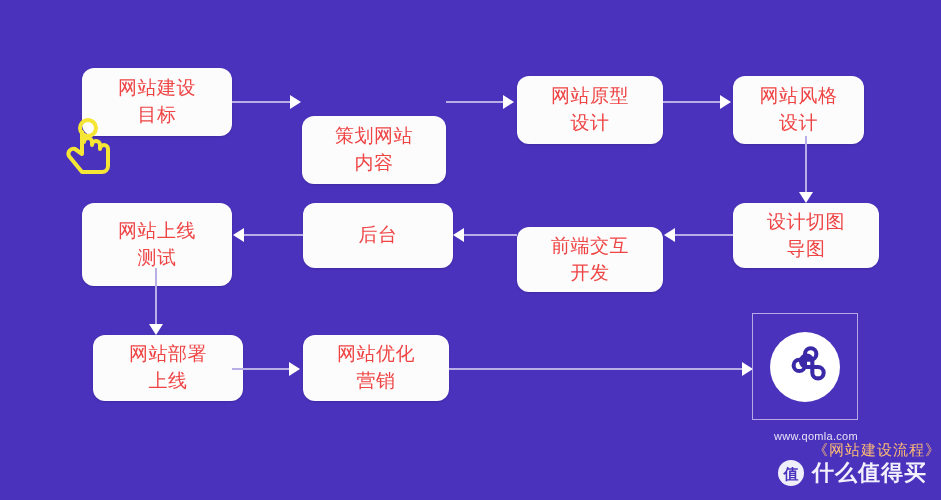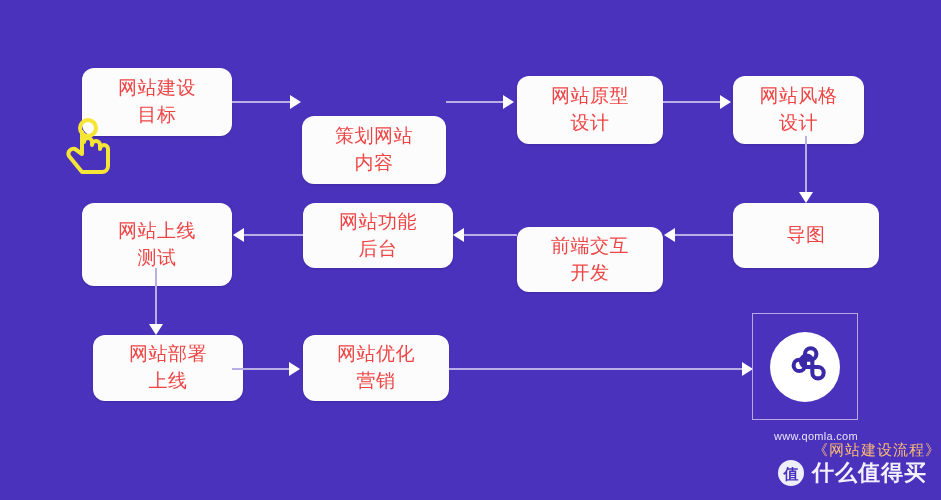--- a/index.html
+++ b/index.html
@@ -113,30 +113,30 @@
 
   <div class="edge v" style="left:805px;top:136px;height:60px;"></div>
   <div class="arrow down" style="left:799px;top:192px;"></div>
 
   <div class="node" style="left:82px;top:203px;width:150px;height:83px;">
     <span class="ln">网站上线</span>
     <span class="ln">测试</span>
   </div>
 
   <div class="node" style="left:303px;top:203px;width:150px;height:65px;">
-    <span class="ln">网站功能</span>
     <span class="ln">后台</span>
   </div>
 
   <div class="node" style="left:517px;top:203px;width:146px;height:65px;margin-top:24px;">
     <span class="ln">前端交互</span>
     <span class="ln">开发</span>
   </div>
 
   <div class="node" style="left:733px;top:203px;width:146px;height:65px;">
+    <span class="ln">设计切图</span>
     <span class="ln">导图</span>
   </div>
 
   <div class="edge h" style="left:674px;top:234px;width:59px;"></div>
   <div class="arrow left" style="left:664px;top:228px;"></div>
 
   <div class="edge h" style="left:463px;top:234px;width:54px;"></div>
   <div class="arrow left" style="left:453px;top:228px;"></div>
 
   <div class="edge h" style="left:243px;top:234px;width:60px;"></div>

